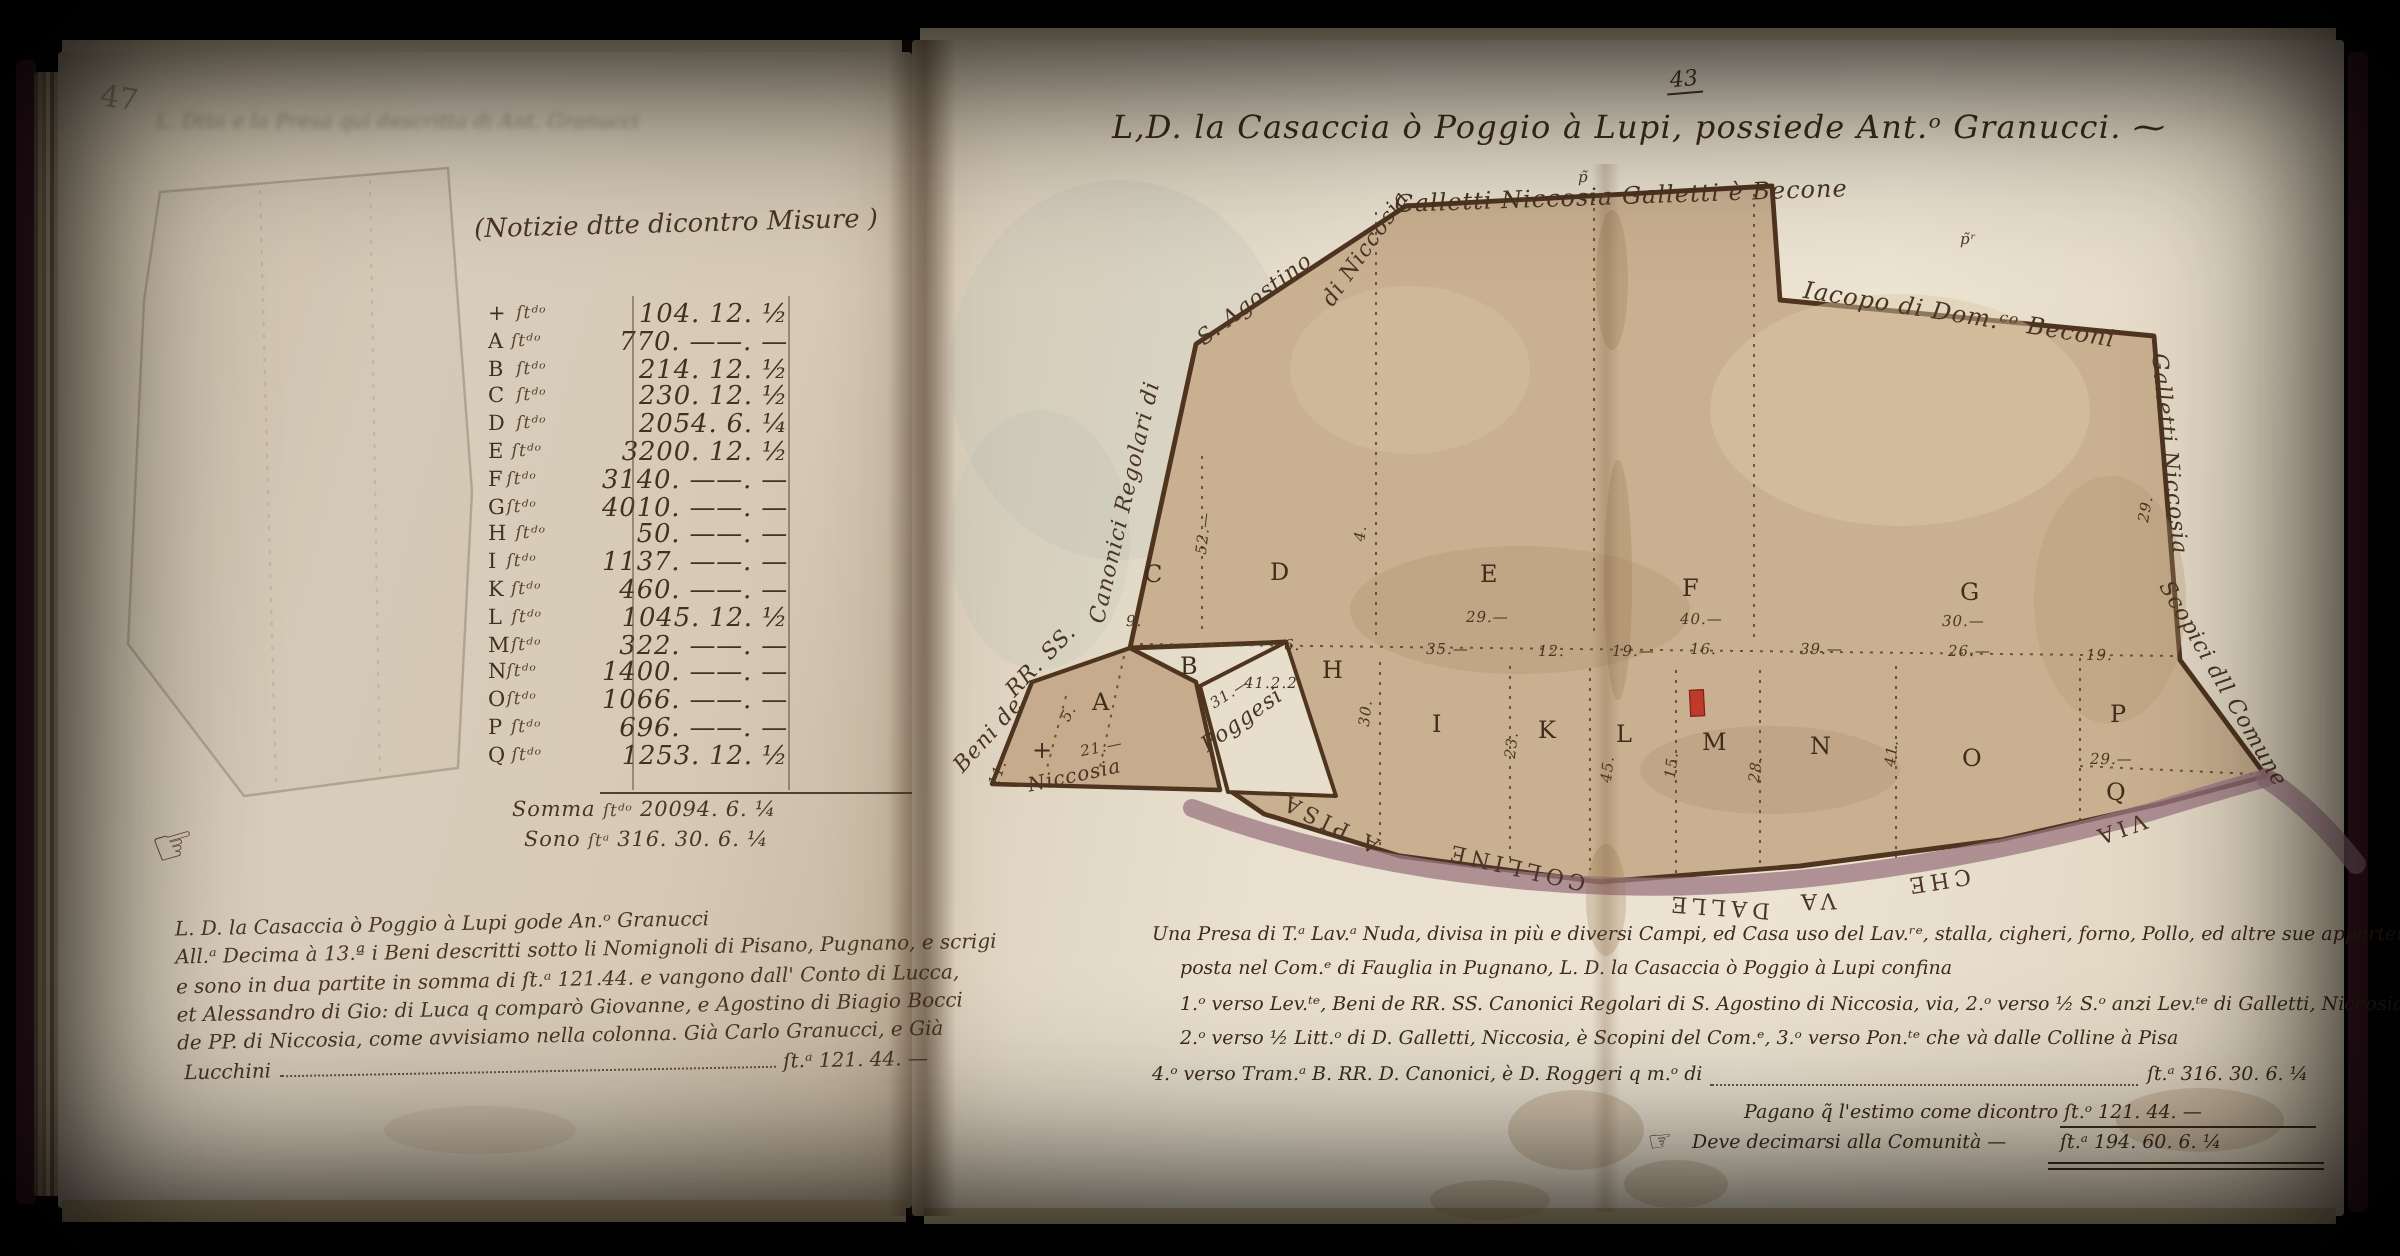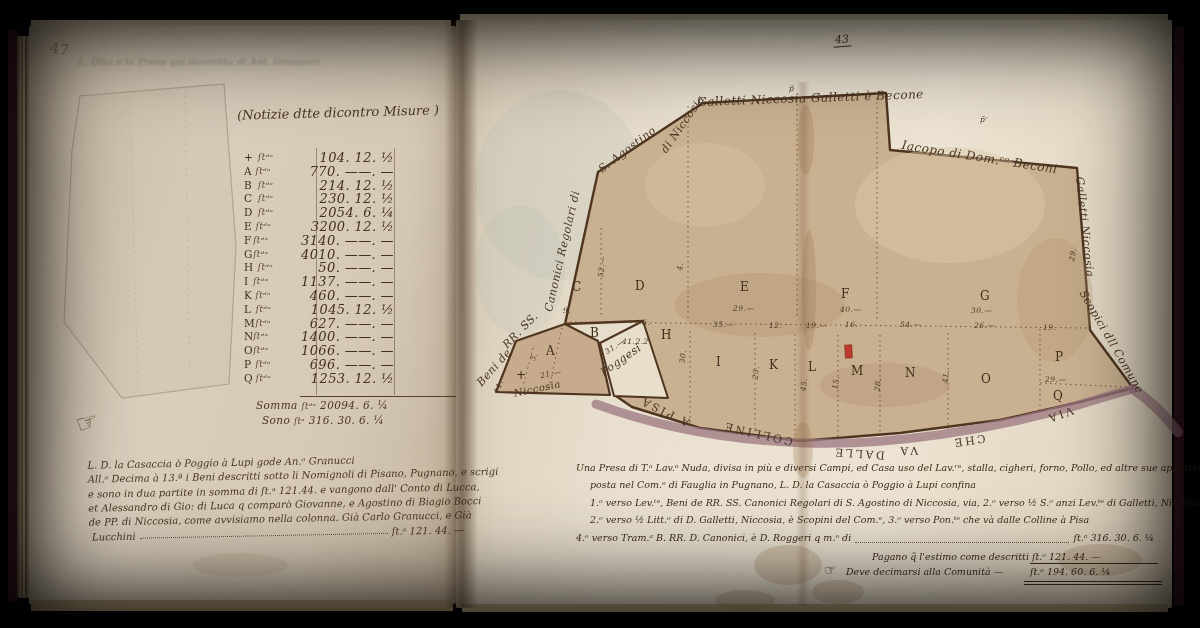--- a/index.html
+++ b/index.html
@@ -201,21 +201,21 @@
         <span class="tval">460. ——. —</span>
       </div>
       <div class="trow">
         <span class="tlet">L</span>
         <span class="tunit">ſtᵈᵒ</span>
         <span class="tval">1045. 12. ½</span>
       </div>
       <div class="trow">
         <span class="tlet">M</span>
         <span class="tunit">ſtᵈᵒ</span>
-        <span class="tval">627. ——. —</span>
+        <span class="tval">322. ——. —</span>
       </div>
       <div class="trow">
         <span class="tlet">N</span>
         <span class="tunit">ſtᵈᵒ</span>
         <span class="tval">1400. ——. —</span>
       </div>
       <div class="trow">
         <span class="tlet">O</span>
         <span class="tunit">ſtᵈᵒ</span>
         <span class="tval">1066. ——. —</span>
@@ -254,20 +254,21 @@
     </div>
   <div class="pos" style="left:92px;top:528px;transform:rotate(-1.1deg);">
     <div id="lnote-last">
       <span>Lucchini</span>
       <span class="leader"></span>
       <span>ſt.ᵃ 121. 44. —</span>
     </div>
   </div>
 
   <span class="pos" id="folio-right">43</span>
+  <span class="pos inkd" id="rp-title">L,D. la Casaccia ò Poggio à Lupi, possiede Ant.ᵒ Granucci. ⁓</span>
   <div class="pos" id="map-layer" style="left:0;top:0;width:1200px;height:628px;">
       <span class="pos mlbl" style="left: 697px; top: 95px; transform-origin: 0px 0px; transform: rotate(-2deg); font-size: 12px;">Galletti Niccosia Galletti è Becone</span>
       <span class="pos mlbl" style="left: 903px; top: 138px; transform-origin: 0px 0px; transform: rotate(9deg); font-size: 12px;">Iacopo di Dom.ᶜᵒ Beconi</span>
       <span class="pos mlbl" style="left: 474px; top: 380px; transform-origin: 0px 0px; transform: rotate(-48deg);">Beni de</span>
       <span class="pos mlbl" style="left: 500px; top: 342px; transform-origin: 0px 0px; transform: rotate(-46deg);">RR. SS.</span>
       <span class="pos mlbl" style="left: 542px; top: 310px; transform-origin: 0px 0px; transform: rotate(-77deg);">Canonici Regolari di</span>
       <span class="pos mlbl" style="left: 596px; top: 165px; transform-origin: 0px 0px; transform: rotate(-37deg);">S. Agostino</span>
       <span class="pos mlbl" style="left: 658px; top: 148px; transform-origin: 0px 0px; transform: rotate(-55deg);">di Niccosia</span>
       <span class="pos mlbl" style="left: 1086px; top: 176px; transform-origin: 0px 0px; transform: rotate(84deg);">Galletti Niccosia</span>
       <span class="pos mlbl" style="left: 1088px; top: 288px; transform-origin: 0px 0px; transform: rotate(60deg);">Scopici dll Comune</span>
@@ -295,21 +296,21 @@
       <span class="pos mnum" style="left: 622px; top: 305px; margin-top: 32px;">41.2.2</span>
       <span class="pos mnum" style="left: 733px; top: 304px;">29.—</span>
       <span class="pos mnum" style="left: 840px; top: 305px;">40.—</span>
       <span class="pos mnum" style="left: 971px; top: 306px;">30.—</span>
       <span class="pos mnum" style="left: 563px; top: 306px;">9.</span>
       <span class="pos mnum" style="left: 642px; top: 318px;">6.</span>
       <span class="pos mnum" style="left: 713px; top: 320px;">35.—</span>
       <span class="pos mnum" style="left: 769px; top: 321px;">12.</span>
       <span class="pos mnum" style="left: 806px; top: 321px;">19.—</span>
       <span class="pos mnum" style="left: 845px; top: 320px;">16.</span>
-      <span class="pos mnum" style="left: 900px; top: 320px;">54.—</span>
+      <span class="pos mnum" style="left: 900px; top: 320px;">39.—</span>
       <span class="pos mnum" style="left: 974px; top: 321px;">26.—</span>
       <span class="pos mnum" style="left: 676px; top: 352px; transform: rotate(-83deg);">30.</span>
       <span class="pos mnum" style="left: 749px; top: 368px; transform: rotate(-83deg);">23.</span>
       <span class="pos mnum" style="left: 797px; top: 380px; transform: rotate(-83deg);">45.</span>
       <span class="pos mnum" style="left: 829px; top: 378px; transform: rotate(-83deg);">15.</span>
       <span class="pos mnum" style="left: 871px; top: 380px; transform: rotate(-83deg);">28.</span>
       <span class="pos mnum" style="left: 939px; top: 372px; transform: rotate(-83deg);">41.</span>
       <span class="pos mnum" style="left: 1066px; top: 250px; transform: rotate(-80deg);">29.</span>
       <span class="pos mnum" style="left: 1043px; top: 323px;">19.</span>
       <span class="pos mnum" style="left: 1045px; top: 375px;">29.—</span>
@@ -332,21 +333,21 @@
       <div class="dline ind">1.ᵒ verso Lev.ᵗᵉ, Beni de RR. SS. Canonici Regolari di S. Agostino di Niccosia, via, 2.ᵒ verso ½ S.ᵒ anzi Lev.ᵗᵉ di Galletti, Niccosia, Galletti, è Becone</div>
       <div class="dline ind">2.ᵒ verso ½ Litt.ᵒ di D. Galletti, Niccosia, è Scopini del Com.ᵉ, 3.ᵒ verso Pon.ᵗᵉ che và dalle Colline à Pisa</div>
     </div>
   <div class="pos" id="dline5-wrap" style="left:576px;top:529px;width:578px;">
     <div id="dline5">
       <span>4.ᵒ verso Tram.ᵃ B. RR. D. Canonici, è D. Roggeri q m.ᵒ di</span>
       <span class="leader"></span>
       <span>ſt.ᵃ 316. 30. 6. ¼</span>
     </div>
   </div>
-  <span class="pos totrow" style="left:872px;top:551px;">Pagano q̃ l'estimo come descritti</span>
+  <span class="pos totrow" style="left:872px;top:551px;">Pagano q̃ l'estimo come dicontro</span>
   <span class="pos totrow" style="left:1032px;top:551px;">ſt.ᵒ 121. 44. —</span>
   <div class="abs" id="tot-rule1"></div>
   <span class="pos" id="manicule-right">☞</span>
   <span class="pos totrow" style="left:846px;top:566px;">Deve decimarsi alla Comunità —</span>
   <span class="pos totrow" style="left:1030px;top:566px;">ſt.ᵃ 194. 60. 6. ¼</span>
   <div class="abs" id="tot-rule2"></div>
   <div class="abs" id="tot-rule3"></div>
 
   <div class="abs" id="gutter"></div>
   <div class="abs" id="crease"></div>

